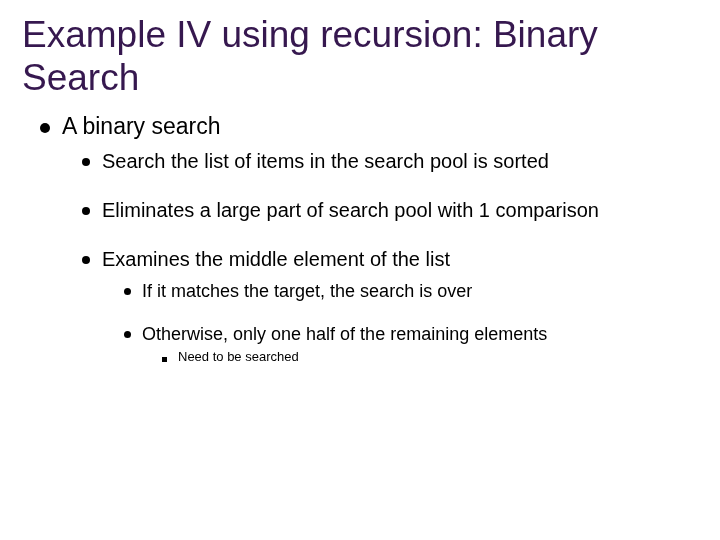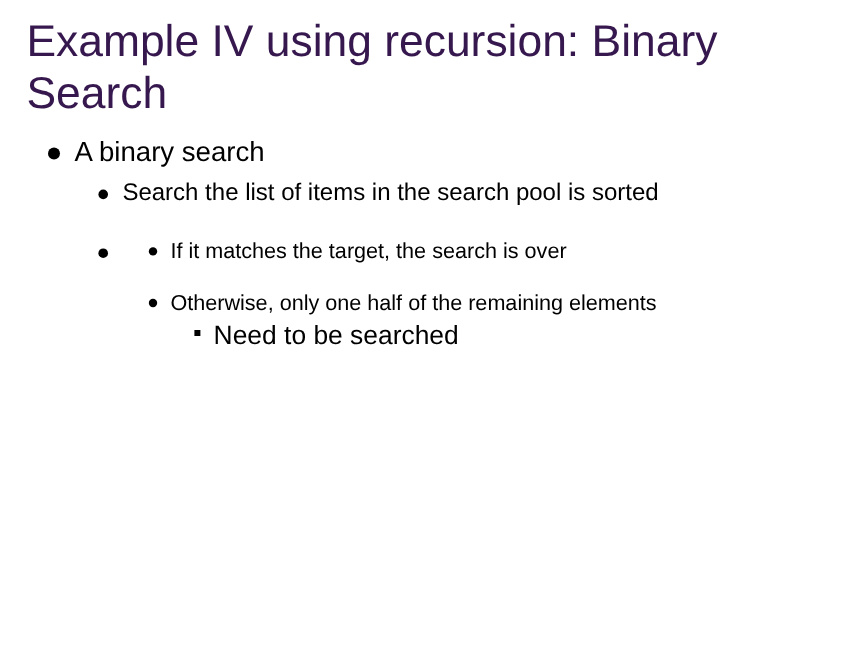--- a/index.html
+++ b/index.html
@@ -39,40 +39,44 @@
   }
 
   .lv3 { margin-top: 10px; }
   .lv3 > li { padding-left: 28px; font-size: 18px; margin-bottom: 22px; }
   .lv3 > li::before {
     content: ""; position: absolute; left: 10px; top: 7px;
     width: 7px; height: 7px; background: #000; border-radius: 50%;
   }
 
   .lv4 { margin-top: 4px; }
-  .lv4 > li { padding-left: 24px; font-size: 22px; margin-bottom: 4px; }
+  .lv4 > li { padding-left: 24px; font-size: 13px; margin-bottom: 4px; }
   .lv4 > li::before {
     content: ""; position: absolute; left: 8px; top: 8px;
     width: 5px; height: 5px; background: #000;
   }
 </style>
 </head>
 <body>
 
 <div class="slide">
   <h1 class="title">Example IV using recursion: Binary Search</h1>
 
   <ul class="lv1">
     <li>
       <span>A binary search</span>
       <ul class="lv2">
         <li>
           <span>Search the list of items in the search pool is sorted</span>
         </li>
         <li>
+          <span>Eliminates a large part of search pool with 1 comparison</span>
+        </li>
+        <li>
+          <span>Examines the middle element of the list</span>
           <ul class="lv3">
             <li>
               <span>If it matches the target, the search is over</span>
             </li>
             <li>
               <span>Otherwise, only one half of the remaining elements</span>
               <ul class="lv4">
                 <li>
                   <span>Need to be searched</span>
                 </li>

